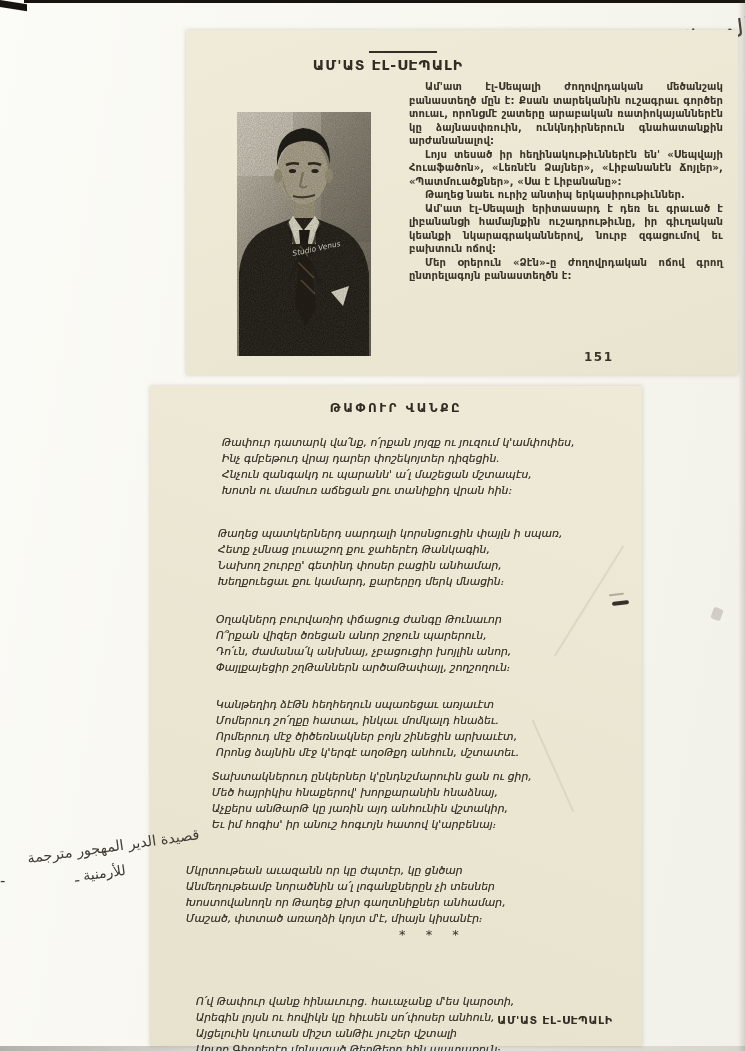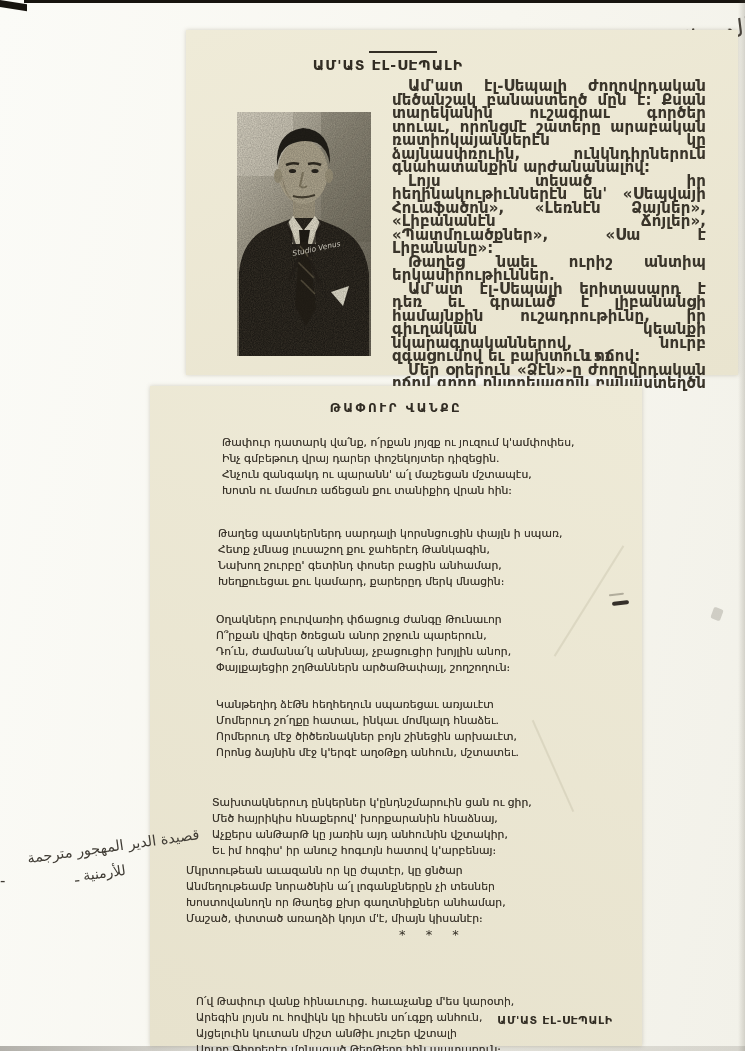--- a/index.html
+++ b/index.html
@@ -26,33 +26,33 @@
                   background:linear-gradient(200deg,#eeead7,#e7e2cd); }
   .crease { position:absolute; background:rgba(115,105,80,0.13); pointer-events:none; }
   .c1 { left:438px; top:150px; width:2px; height:130px; transform:rotate(32deg); }
   .c2 { left:402px; top:330px; width:1.5px; height:100px; transform:rotate(-24deg); }
 
   
   .title-rule { position:absolute; left:183px; top:21px; width:68px; height:2px; background:#332e25; }
   .article-title { position:absolute; left:88px; top:27px; width:228px; margin:0; text-align:center;
                    font-size:14px; font-weight:bold; letter-spacing:1px; color:#322d24; white-space:nowrap; }
   .photo { position:absolute; left:51px; top:82px; width:134px; height:244px; margin:0; }
-  .bio { position:absolute; left:206px; top:50px; width:314px; font-size:15px; line-height:13.5px;
+  .bio { position:absolute; left:223px; top:50px; width:314px; font-size:10px; line-height:13.5px;
          text-align:justify; font-weight:bold; color:#3a352b; letter-spacing:0.1px; }
   .bio p { margin:0; text-indent:16px; }
   .page-number { position:absolute; left:398px; top:320px; font-size:12px; font-weight:bold;
                  letter-spacing:1.5px; color:#3a352b; }
 
   
   .poem-title { position:absolute; left:96px; top:15px; width:300px; margin:0; text-align:center;
                 font-size:12px; font-weight:bold; letter-spacing:2.5px; color:#322d24; white-space:nowrap; }
-  .stanza { position:absolute; font-size:10.8px; line-height:16px;
+  .stanza { position:absolute; font-style:italic; font-size:10.8px; line-height:16px;
             color:#3a342b; white-space:nowrap; text-shadow:0 0 0.4px rgba(50,45,35,0.6); }
   .s1 { left:72px; top:49px; }  .s2 { left:68px; top:140px; } .s3 { left:66px; top:226px; }
-  .s4 { left:66px; top:311px; } .s5 { left:62px; top:409px; } .s6 { left:36px; top:477px; }
+  .s4 { left:66px; top:311px; } .s5 { left:62px; top:383px; } .s6 { left:36px; top:477px; }
   .sfinal { left:46px; top:588px;margin-top:20px; }
   .separator { position:absolute; left:238px; top:541px; width:90px; text-align:center;
                font-size:13px; letter-spacing:8px; color:#322d24; }
   .signature { position:absolute; left:314px; top:628px; width:182px; text-align:center;
                font-size:11px; font-weight:bold; letter-spacing:0.6px; color:#322d24; white-space:nowrap; }
 
   
   .arabic-top { position:absolute; left:538px; top:36px; width:215px; font-size:24px; color:#46413a;
                 transform:rotate(-13deg) skewX(-6deg); direction:rtl; white-space:nowrap; }
   .arabic-side { position:absolute; left:0px; top:840px; width:202px; color:#3f3b34; transform:rotate(-8deg); }
@@ -182,21 +182,21 @@
       <div>Մկրտութեան աւազանն որ կը ժպտէր, կը ցնծար</div>
       <div>Անմեղութեամբ նորածնին ա՛լ լոգանքներըն չի տեսներ</div>
       <div>Խոստովանողն որ Թաղեց քխր գաղտնիքներ անհամար,</div>
       <div>Մաշած, փտտած առաղձի կոյտ մ'է, միայն կիսանէր։</div>
     </div>
 
     <div class="separator">* * *</div>
 
     <div class="stanza sfinal">
       <div>Ո՛վ Թափուր վանք հինաւուրց. հաւաչանք մ'ես կարօտի,</div>
-      <div>Արեգին լոյսն ու հովիկն կը հիւսեն սո՛ւգքդ անհուն,</div>
+      <div>Արեգին լոյսն ու հովիկն կը հիւսեն սո՛փոսեր անհուն,</div>
       <div>Այցելուին կուտան միշտ անԹիւ յուշեր վշտալի</div>
       <div>Սուրբ Գիրքերէդ մընացած ԹերԹերը հին պատառուն։</div>
     </div>
 
     <div class="signature">ԱՄ'ԱՏ ԷԼ-ՍԷՊԱԼԻ</div>
   </section>
 
   <div class="ink-dash"></div>
   <div class="smudge"></div>
 

